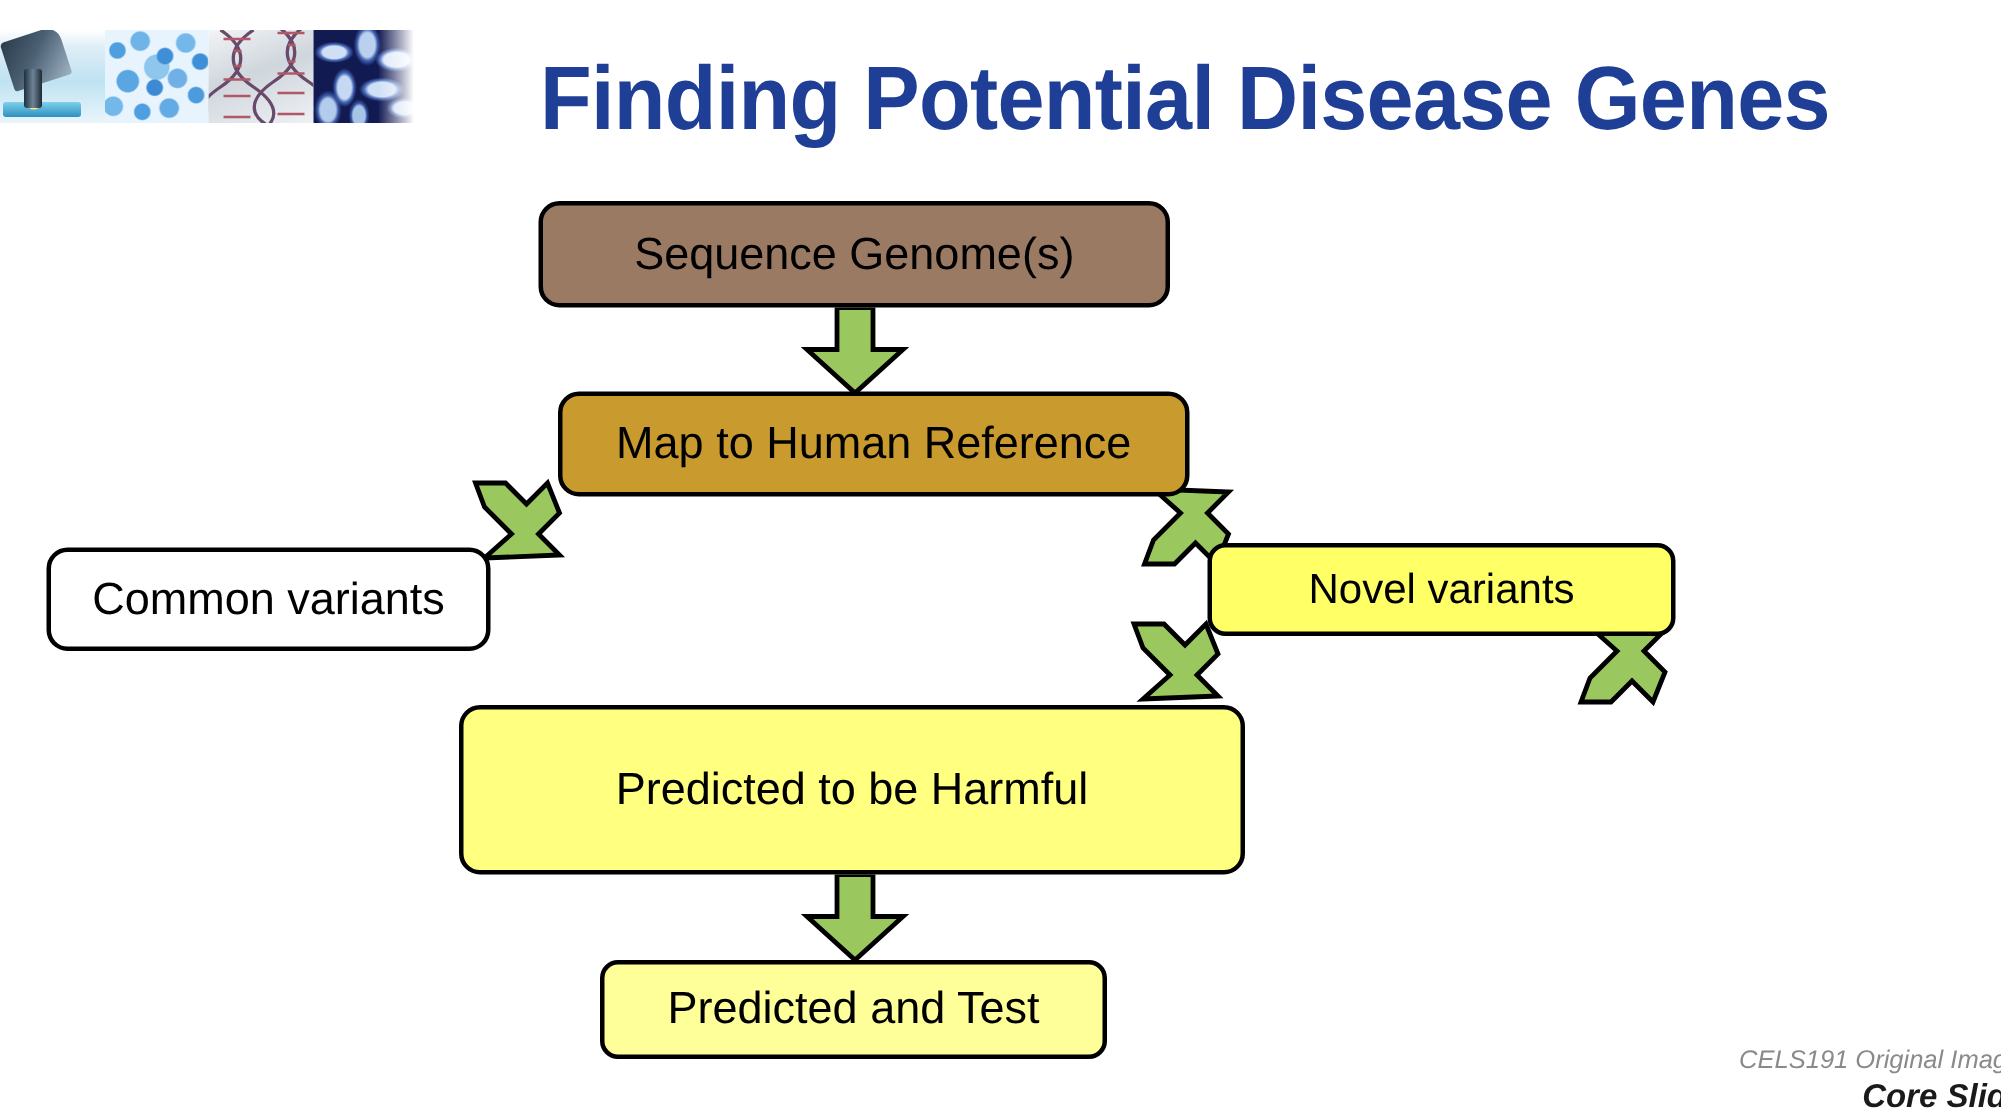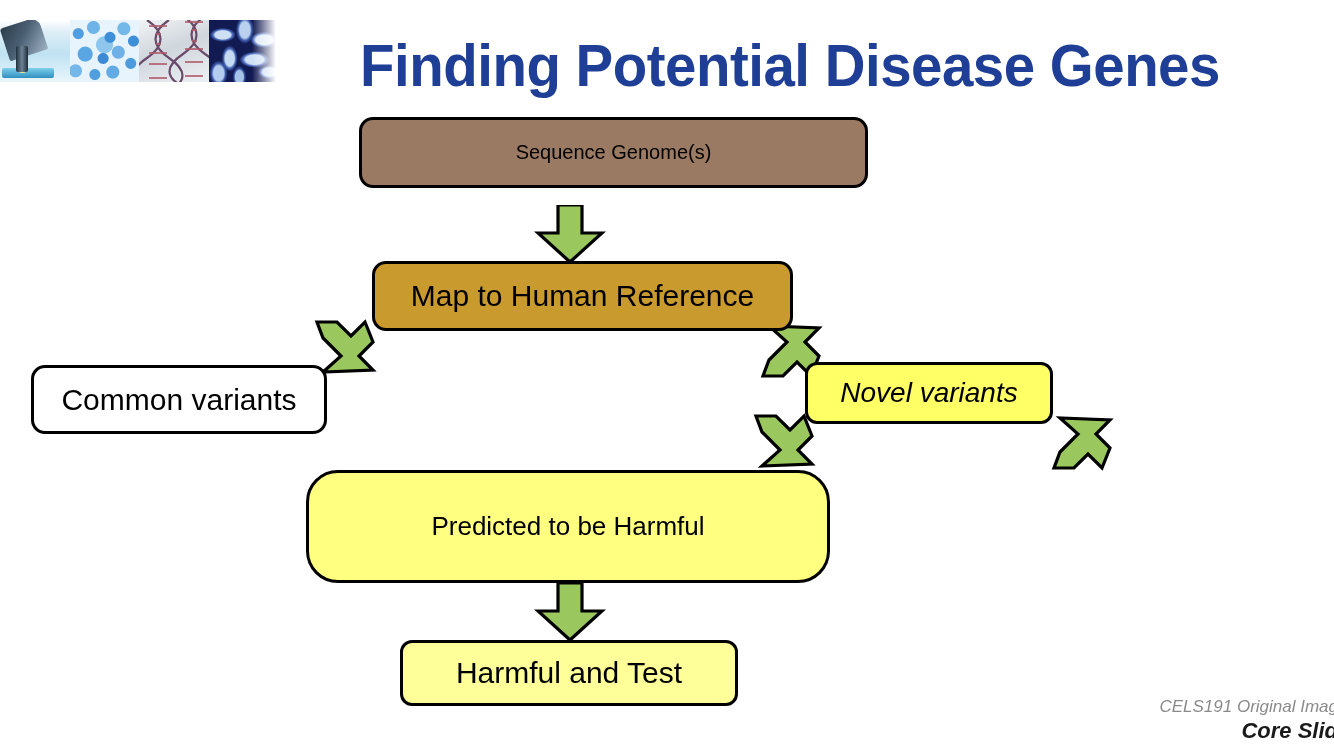--- a/index.html
+++ b/index.html
@@ -145,46 +145,45 @@
     align-items: center;
     justify-content: center;
     text-align: center;
     font-family: "Liberation Sans", sans-serif;
     color: #000000;
     z-index: 5;
   }
   .node-label { display: block; width: 100%; }
 
   #node-sequence {
-    left: 359px; top: 97px; width: 509px; height: 71px;
+    left: 359px; top: 114px; width: 421px; height: 71px;
     background: #9b7a63;
-    font-size: 20px;
+    font-size: 30px;
   }
   #node-map {
     left: 372px; top: 241px; width: 421px; height: 70px;
     background: #c99a2e;
     font-size: 30px;
   }
   #node-common {
     left: 31px; top: 345px; width: 296px; height: 69px;
     background: #ffffff;
     font-size: 30px;
   }
   #node-novel {
-    left: 805px; top: 342px; width: 248px; height: 62px;
+    left: 805px; top: 342px; width: 312px; height: 62px;
     background: #ffff66;
     font-size: 28px;
     border-radius: 12px;
-    font-style: italic;
   }
   #node-harmful {
     left: 306px; top: 450px; width: 524px; height: 113px;
     background: #ffff80;
-    font-size: 26px;
-    border-radius: 32px;
+    font-size: 30px;
+    border-radius: 14px;
   }
   #node-benign {
     left: 1091px; top: 433px; width: 212px; height: 108px;
     background: #ffffff;
     font-size: 30px;
     line-height: 1.12;
     border-radius: 16px;
   }
   #node-validate {
     left: 400px; top: 620px; width: 338px; height: 66px;
@@ -308,21 +307,21 @@
   <div class="node" id="node-novel">
     <span class="node-label">Novel variants</span>
   </div>
 
   <div class="node" id="node-harmful">
     <span class="node-label">Predicted to be Harmful</span>
   </div>
 
 
   <div class="node" id="node-validate">
-    <span class="node-label">Harmful and Test</span>
+    <span class="node-label">Predicted and Test</span>
   </div>
 
   <div class="footer-credit">
     <span class="credit-line1">CELS191 Original Imag</span>
     <span class="credit-line2">Core Slid</span>
   </div>
 
   <div class="bottom-band"></div>
 
 </div>

